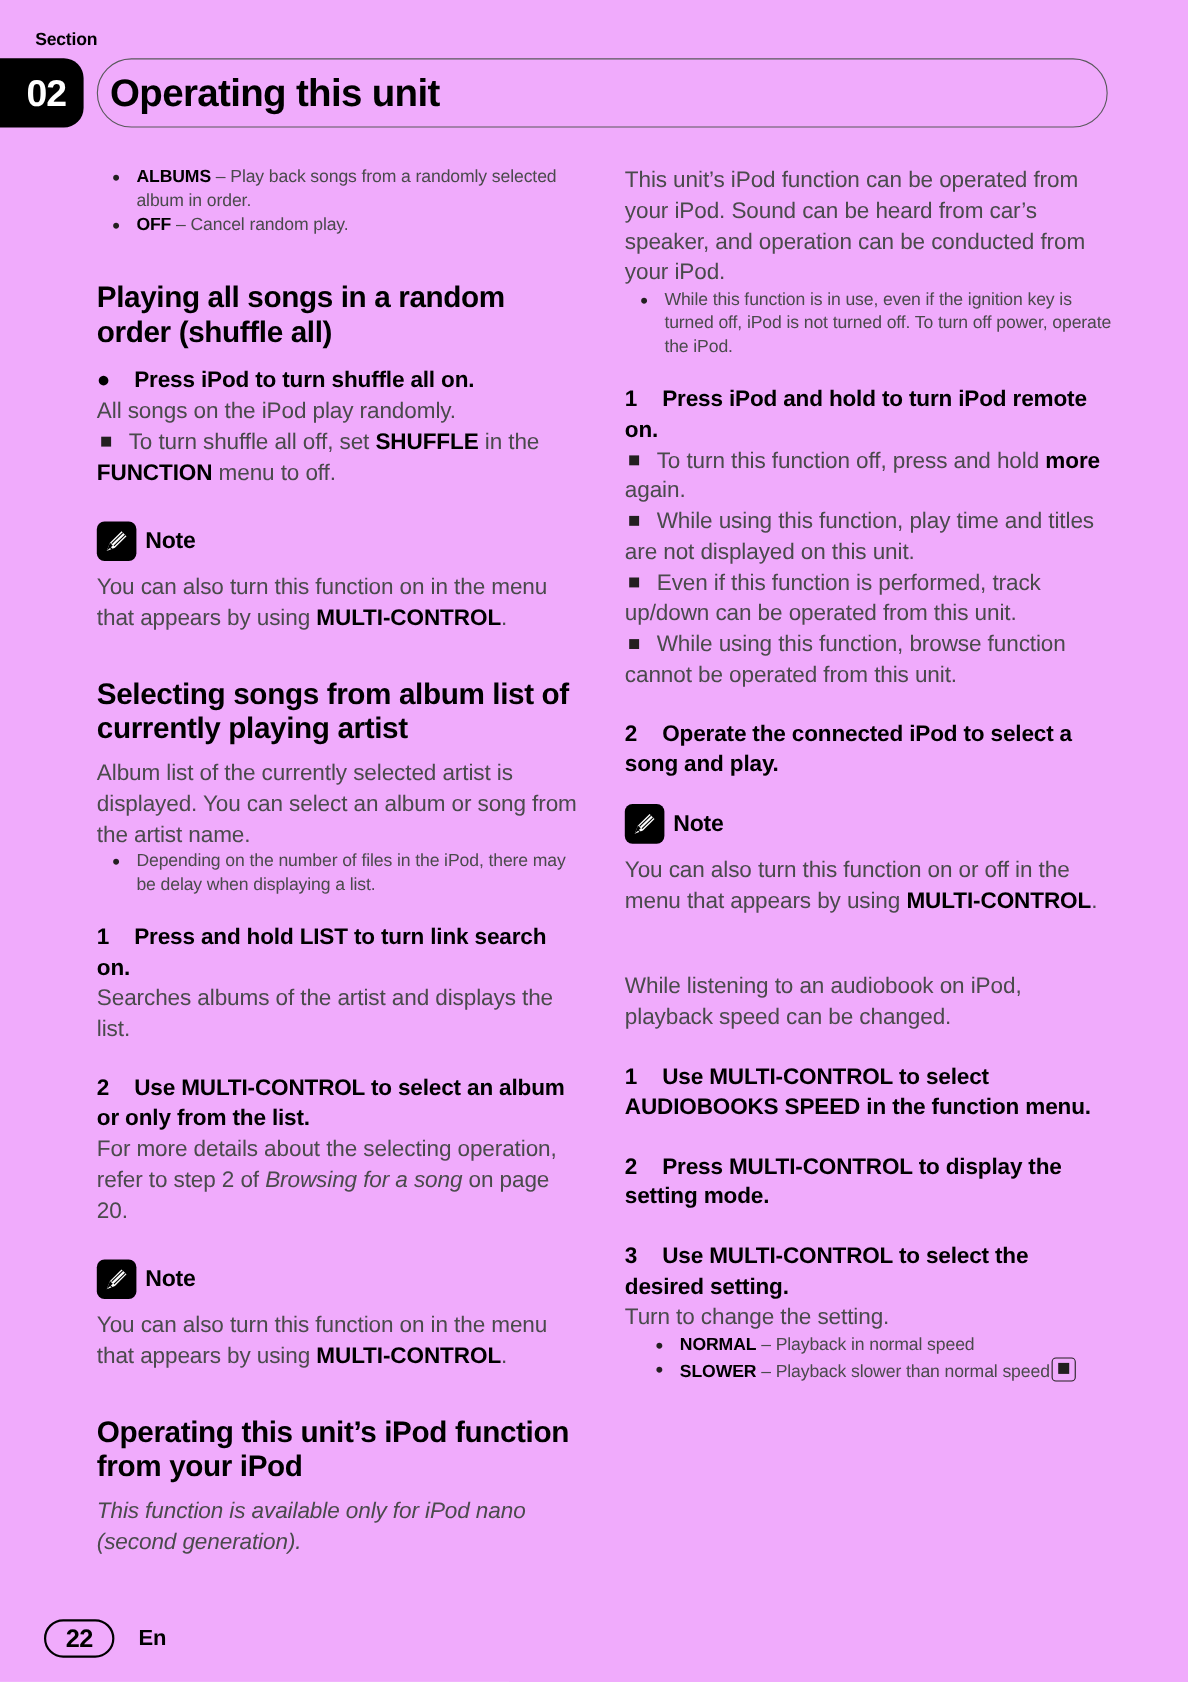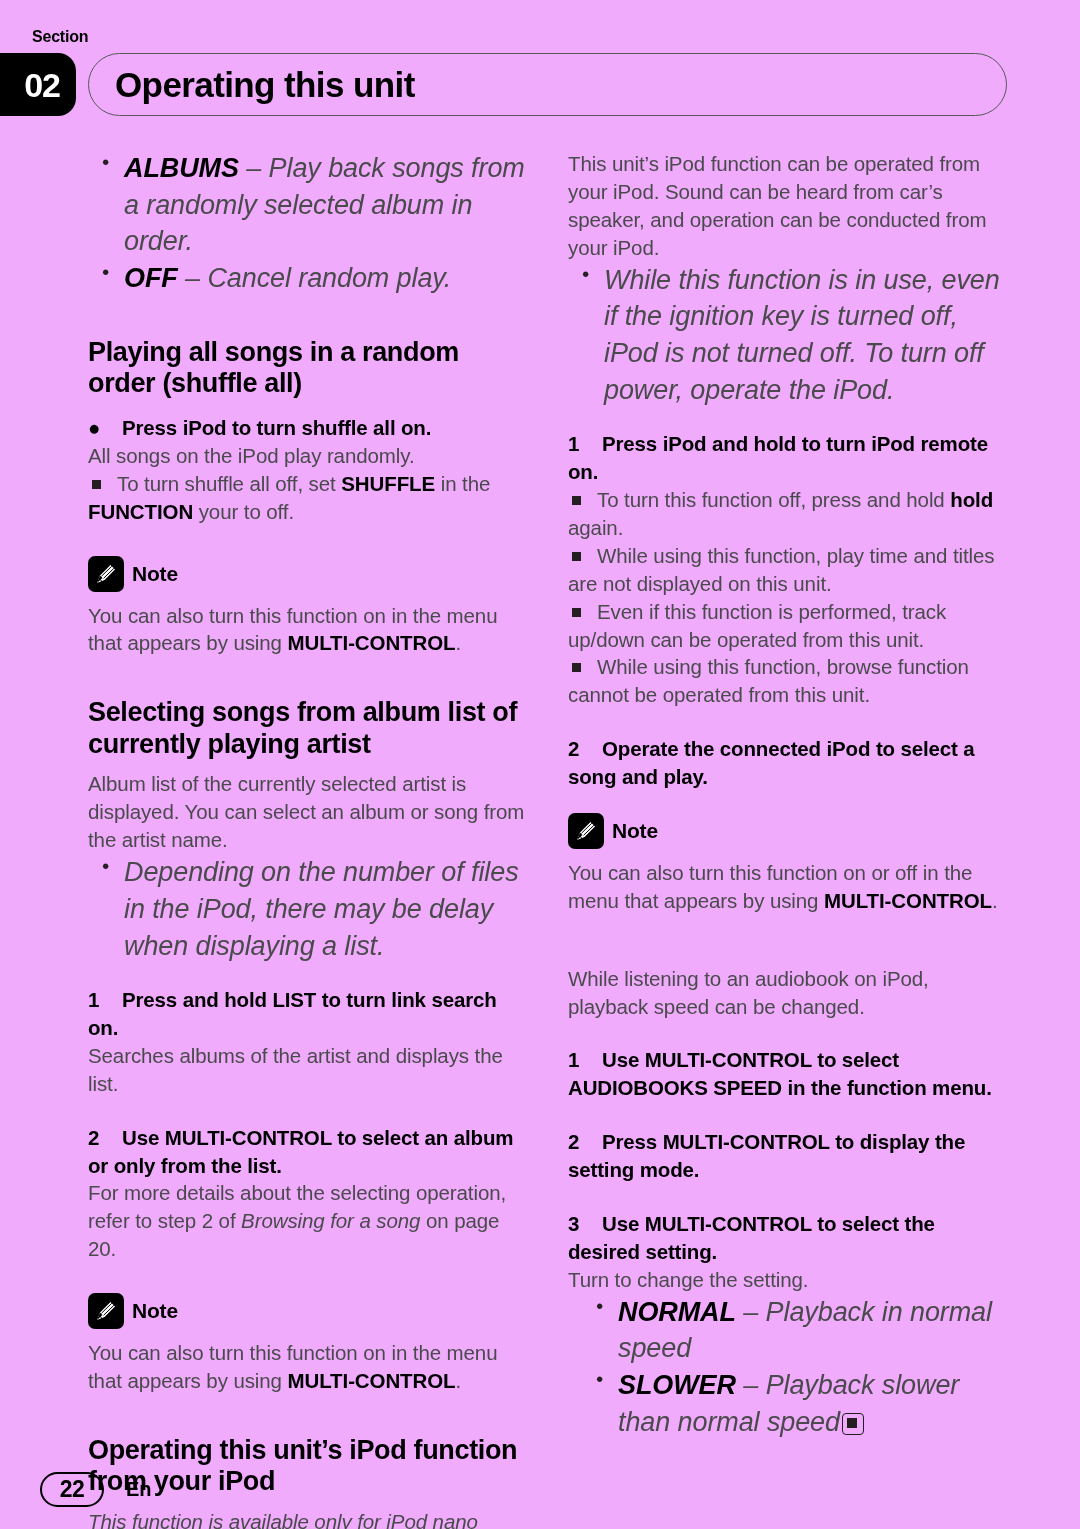--- a/index.html
+++ b/index.html
@@ -62,21 +62,21 @@
     top: 25px;
     width: 919px;
     height: 63px;
     border: 1.6px solid #58585b;
     border-radius: 32px;
     box-sizing: border-box;
     display: flex;
     align-items: center;
   }
   .title-pill span {
-    padding-left: 26px;
+    padding-left: 11px;
     font-size: 35px;
     font-weight: bold;
     letter-spacing: -0.6px;
     color: #000000;
     line-height: 1;
   }
 
   
   .cols {
     position: absolute;
@@ -129,25 +129,24 @@
 
   
   .ul {
     margin: 0;
     padding: 0;
     list-style: none;
   }
   .ul li {
     position: relative;
     padding-left: 36px;
-    font-size: 27px;
+    font-size: 16px;
     line-height: 1.36;
     color: #4a4a4c;
     letter-spacing: -0.1px;
-    font-style: italic;
   }
   .ul li::before {
     content: "\2022";
     position: absolute;
     left: 14px;
     top: -1px;
     color: #231f20;
     font-size: 20px;
   }
   .ul.indent li { padding-left: 50px; }
@@ -282,21 +281,21 @@
       </ul>
 
       <div class="sp40"></div>
 
       <h2 class="h2">Playing all songs in a random order (shuffle all)</h2>
 
       <div class="sp14"></div>
 
       <p class="step"><span class="num">●</span><span>Press iPod to turn shuffle all on.</span></p>
       <p class="body">All songs on the iPod play randomly.</p>
-      <p class="sq"><span class="sqm"></span><span>To turn shuffle all off, set </span><b class="bold-inline">SHUFFLE</b><span> in the </span><b class="bold-inline">FUNCTION</b><span> your to off.</span></p>
+      <p class="sq"><span class="sqm"></span><span>To turn shuffle all off, set </span><b class="bold-inline">SHUFFLE</b><span> in the </span><b class="bold-inline">FUNCTION</b><span> menu to off.</span></p>
 
       <div class="sp30"></div>
 
       <div class="note-head">
         <span class="note-icon">
           <svg width="26" height="26" viewBox="0 0 26 26" aria-hidden="true">
             <polygon points="4,22 7,14.5 17.5,4 22,8.5 11.5,19" fill="#ffffff"></polygon>
             <polygon points="4,22 7,14.5 9.5,17 " fill="#000000"></polygon>
             <line x1="8.5" y1="15.2" x2="18.8" y2="5.2" stroke="#000000" stroke-width="1"></line>
             <line x1="10.6" y1="17.3" x2="20.9" y2="7.3" stroke="#000000" stroke-width="1"></line>
@@ -365,21 +364,21 @@
       <p class="body">This unit’s iPod function can be operated from your iPod. Sound can be heard from car’s speaker, and operation can be conducted from your iPod.</p>
 
       <ul class="ul">
         <li>While this function is in use, even if the ignition key is turned off, iPod is not turned off. To turn off power, operate the iPod.</li>
       </ul>
 
       <div class="sp22"></div>
 
       <p class="step"><span class="num">1</span><span>Press iPod and hold to turn iPod remote on.</span></p>
 
-      <p class="sq"><span class="sqm"></span><span>To turn this function off, press and hold </span><b class="bold-inline">hold</b><span> again.</span></p>
+      <p class="sq"><span class="sqm"></span><span>To turn this function off, press and hold </span><b class="bold-inline">more</b><span> again.</span></p>
       <p class="sq"><span class="sqm"></span><span>While using this function, play time and titles are not displayed on this unit.</span></p>
       <p class="sq"><span class="sqm"></span><span>Even if this function is performed, track up/down can be operated from this unit.</span></p>
       <p class="sq"><span class="sqm"></span><span>While using this function, browse function cannot be operated from this unit.</span></p>
 
       <div class="sp26"></div>
 
       <p class="step"><span class="num">2</span><span>Operate the connected iPod to select a song and play.</span></p>
 
       <div class="sp22"></div>
 

